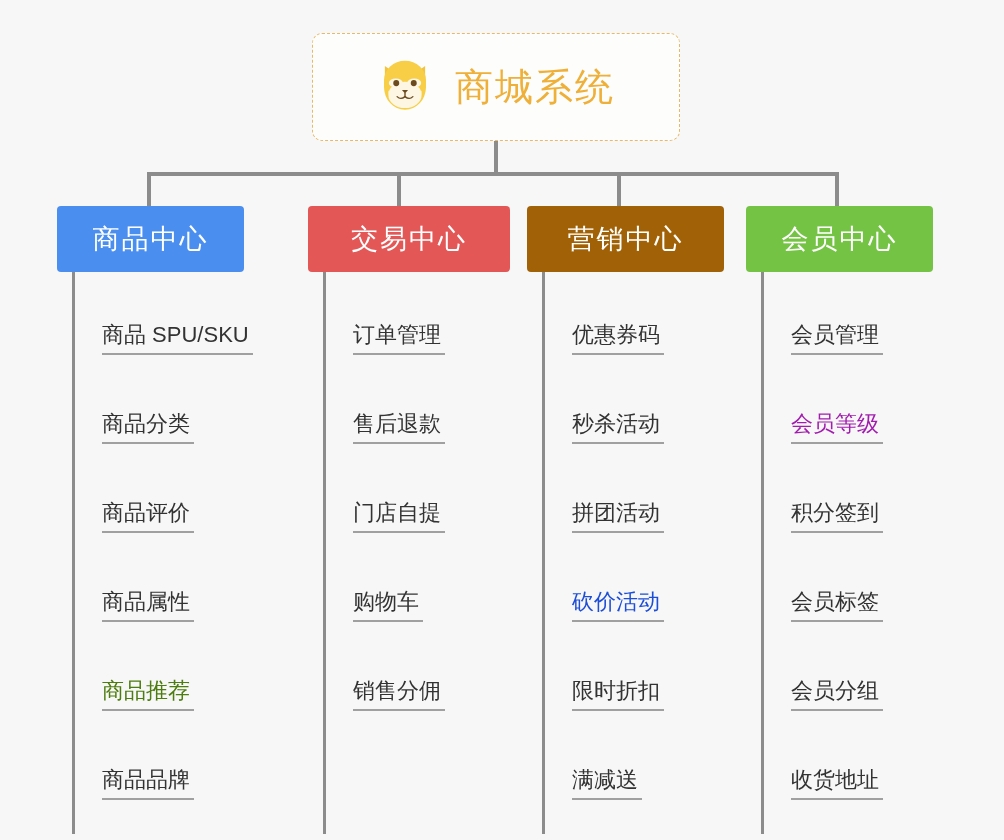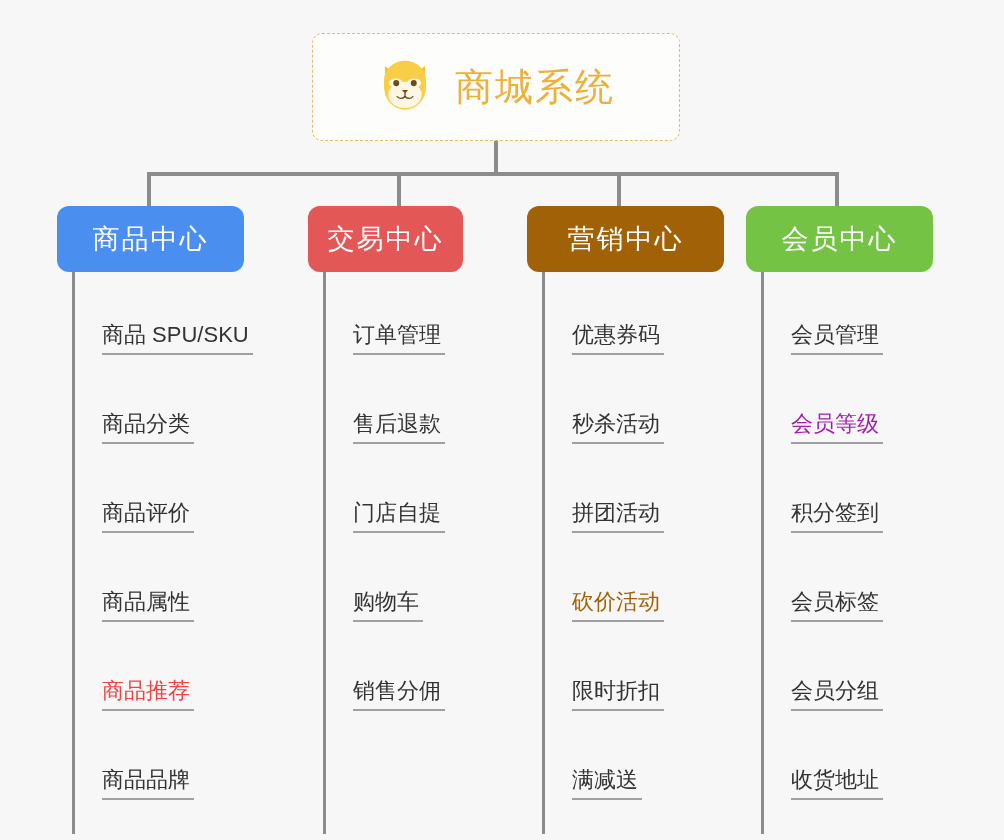--- a/index.html
+++ b/index.html
@@ -54,21 +54,21 @@
     position: absolute;
     background: #8c8c8c;
   }
   .v-line { width: 4px; }
   .h-line { height: 4px; }
 
   
   .cat-box {
     position: absolute;
     height: 66px;
-    border-radius: 12px;
+    border-radius: 4px;
     display: flex;
     align-items: center;
     justify-content: center;
     color: #ffffff;
     font-size: 27px;
     letter-spacing: 2px;
     white-space: nowrap;
   }
 
   
@@ -140,21 +140,21 @@
   <div class="conn h-line" style="left: 147px; top: 172px; width: 690px; background: rgb(140, 140, 140);"></div>
 
   <div class="conn v-line" style="left: 147px; top: 172px; height: 36px; background: rgb(140, 140, 140);"></div>
   <div class="conn v-line" style="left: 397px; top: 172px; height: 36px; background: rgb(140, 140, 140);"></div>
   <div class="conn v-line" style="left: 617px; top: 172px; height: 36px; background: rgb(140, 140, 140);"></div>
   <div class="conn v-line" style="left: 835px; top: 172px; height: 36px; background: rgb(140, 140, 140);"></div>
 
   <div class="cat-box" style="left: 57px; top: 206px; width: 187px; background: rgb(74, 142, 240);">
     <span>商品中心</span>
   </div>
-  <div class="cat-box" style="left: 308px; top: 206px; width: 155px; background: rgb(227, 87, 87);">
+  <div class="cat-box" style="left: 308px; top: 206px; width: 202px; background: rgb(227, 87, 87);">
     <span>交易中心</span>
   </div>
   <div class="cat-box" style="left: 527px; top: 206px; width: 197px; background: #a16207;">
     <span>营销中心</span>
   </div>
   <div class="cat-box" style="left: 746px; top: 206px; width: 187px; background: rgb(116, 195, 68);">
     <span>会员中心</span>
   </div>
 
   <div class="column" style="left:72px;">
@@ -165,21 +165,21 @@
     <div class="leaf">
         <span class="leaf-label" style="color: rgb(51, 51, 51); border-bottom-color: rgb(160, 160, 160);">商品分类</span>
       </div>
     <div class="leaf">
         <span class="leaf-label" style="color: rgb(51, 51, 51); border-bottom-color: rgb(160, 160, 160);">商品评价</span>
       </div>
     <div class="leaf">
         <span class="leaf-label" style="color: rgb(51, 51, 51); border-bottom-color: rgb(160, 160, 160);">商品属性</span>
       </div>
     <div class="leaf">
-        <span class="leaf-label" style="color: #ef4444; border-bottom-color: rgb(160, 160, 160); text-align: center;">商品推荐</span>
+        <span class="leaf-label" style="color: #4d7c0f; border-bottom-color: rgb(160, 160, 160); text-align: center;">商品推荐</span>
       </div>
     <div class="leaf">
         <span class="leaf-label" style="color: rgb(51, 51, 51); border-bottom-color: rgb(160, 160, 160);">商品品牌</span>
       </div>
   </div>
 
   <div class="column" style="left:323px;">
     <div class="col-spine" style="height: 562px; background: rgb(140, 140, 140);"></div>
     <div class="leaf">
         <span class="leaf-label" style="color: rgb(51, 51, 51); border-bottom-color: rgb(160, 160, 160);">订单管理</span>
@@ -203,21 +203,21 @@
     <div class="leaf">
         <span class="leaf-label" style="color: rgb(51, 51, 51); border-bottom-color: rgb(160, 160, 160);">优惠券码</span>
       </div>
     <div class="leaf">
         <span class="leaf-label" style="color: rgb(51, 51, 51); border-bottom-color: rgb(160, 160, 160);">秒杀活动</span>
       </div>
     <div class="leaf">
         <span class="leaf-label" style="color: rgb(51, 51, 51); border-bottom-color: rgb(160, 160, 160);">拼团活动</span>
       </div>
     <div class="leaf">
-        <span class="leaf-label" style="color: #a16207; border-bottom-color: rgb(160, 160, 160);">砍价活动</span>
+        <span class="leaf-label" style="color: #1d4ed8; border-bottom-color: rgb(160, 160, 160);">砍价活动</span>
       </div>
     <div class="leaf">
         <span class="leaf-label" style="color: rgb(51, 51, 51); border-bottom-color: rgb(160, 160, 160);">限时折扣</span>
       </div>
     <div class="leaf">
         <span class="leaf-label" style="color: rgb(51, 51, 51); border-bottom-color: rgb(160, 160, 160);">满减送</span>
       </div>
   </div>
 
   <div class="column" style="left:761px;">

